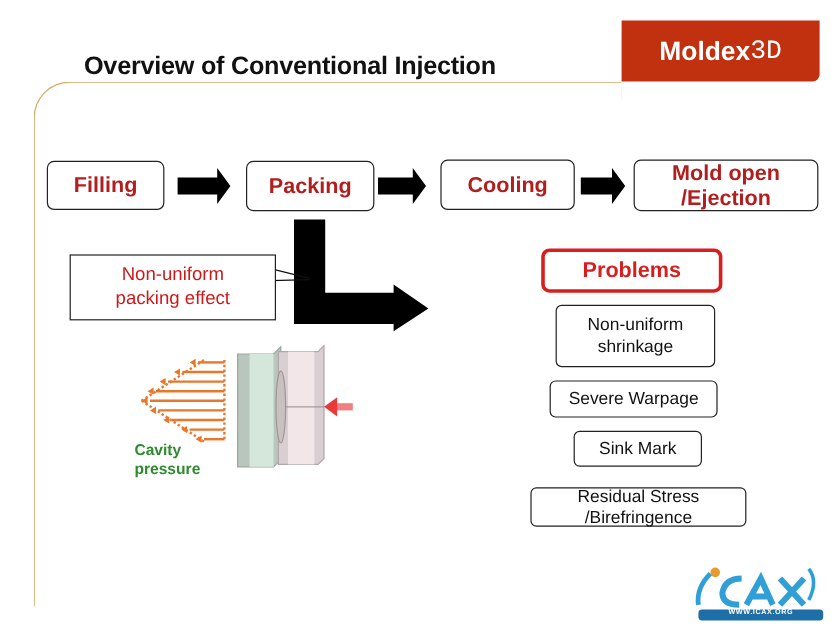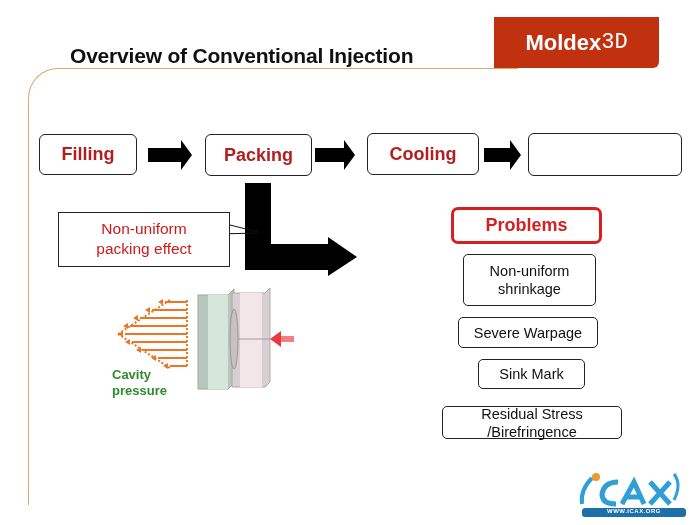--- a/index.html
+++ b/index.html
@@ -1,21 +1,21 @@
 <!DOCTYPE html>
 <html><head>
 <meta charset="utf-8">
 <style>
   html, body { margin: 0; padding: 0; background: #ffffff; }
   body { width: 700px; height: 525px; position: relative; overflow: hidden;
          font-family: "Liberation Sans", sans-serif; }
   .abs { position: absolute; }
   .title { left: 70px; top: 11px; font-size: 21px; font-weight: bold; color: #111;
            line-height: 26px; letter-spacing: -0.2px; margin-top: 32px; }
-  .logo { left: 494px; top: 17px; width: 165px; height: 51px; background: #c2310f;
+  .logo { left: 518px; top: 17px; width: 165px; height: 51px; background: #c2310f;
           border-radius: 0 0 6px 0; color: #fff; display: flex; align-items: center;
           justify-content: center; font-size: 22px; }
   .logo b { font-weight: bold; }
   .logo span.l3d { font-weight: normal; font-family: Liberation Mono, monospace; }
   .frame { left: 28px; top: 68px; width: 490px; height: 437px;
            border-top: 1.5px solid #d8a968; border-left: 1.5px solid #d8a968;
            border-top-left-radius: 30px; box-sizing: border-box; }
   .step { border: 1.5px solid #222; border-radius: 6px; background: #fff;
           display: flex; align-items: center; justify-content: center; text-align: center;
           color: #b21e1e; font-weight: bold; font-size: 18px; line-height: 21px;
@@ -50,20 +50,22 @@
   <span>Filling</span>
 </div>
 <div class="abs step" style="left:205px;top:134px;width:107px;height:42px;">
   <span>Packing</span>
 </div>
 <div class="abs step" style="left:367px;top:133px;width:112px;height:42px;">
   <span>Cooling</span>
 </div>
 <div class="abs step" style="left:528px;top:133px;width:154px;height:43px;">
   <div>
+    <div>Mold open</div>
+    <div>/Ejection</div>
   </div>
 </div>
 
 <svg class="abs" style="left:0;top:0;" width="700" height="525">
 
   <polygon points="148,148 181,148 181,140 192,155 181,170 181,162 148,162" fill="#000"></polygon>
 
   <polygon points="315,148 344,148 344,140 355,155 344,170 344,162 315,162" fill="#000"></polygon>
 
   <polygon points="484,148 510,148 510,140 521,155 510,170 510,162 484,162" fill="#000"></polygon>

